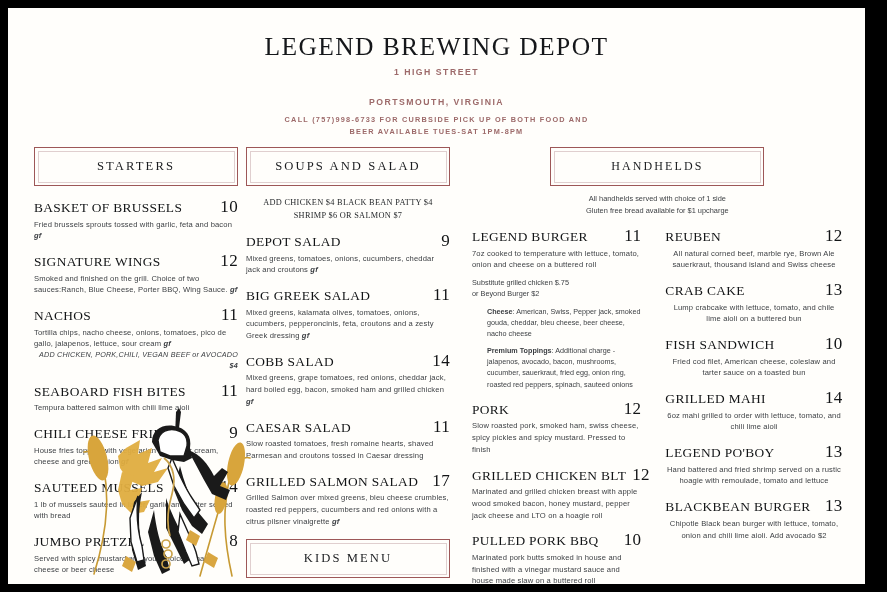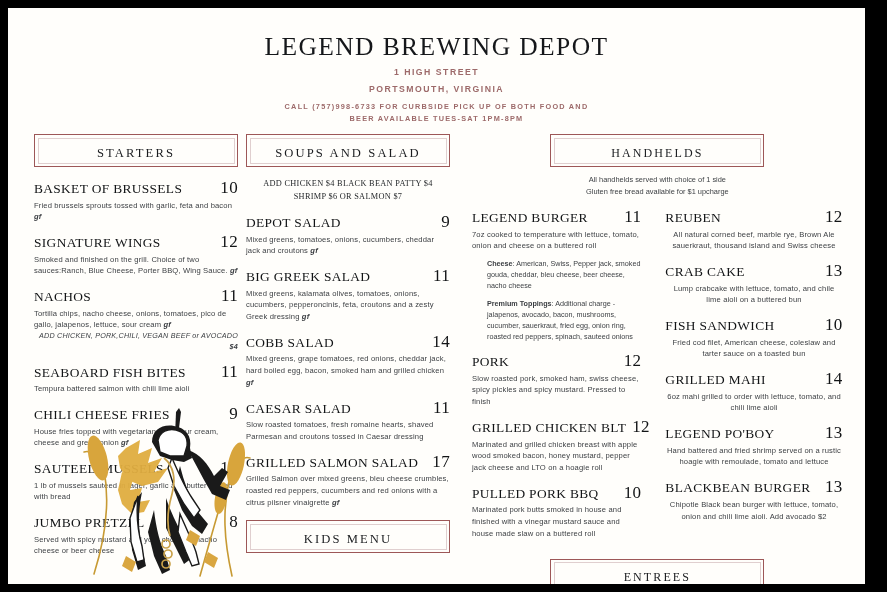--- a/index.html
+++ b/index.html
@@ -45,21 +45,21 @@
 
   
   .banner {
     border: 1.6px solid #9d5757;
     padding: 2.5px;
     margin-bottom: 11px;
   }
   .banner-inner {
     border: 0.8px solid #e0cfcf;
     text-align: center;
-    padding: 4px 2px 2px;
+    padding: 4px 2px 8px;
   }
   .banner-inner span {
     font-family: "Liberation Serif", serif;
     font-size: 12.6px;
     letter-spacing: 2.1px;
     color: #1b1d20;
   }
   .banner.wide .banner-inner span { font-size: 12px; }
 
   
@@ -148,21 +148,21 @@
   }
 </style>
 </head>
 <body>
 
 <div id="page">
 
   <div class="masthead">
     <div class="brand">LEGEND BREWING DEPOT</div>
     <div class="addr-line">1 HIGH STREET</div>
-    <div class="addr-line" style="margin-top:5px">PORTSMOUTH, VIRGINIA</div>
+    <div class="addr-line" style="margin-top:18px">PORTSMOUTH, VIRGINIA</div>
     <div class="addr-line small">CALL (757)998-6733 FOR CURBSIDE PICK UP OF BOTH FOOD AND</div>
     <div class="addr-line small" style="margin-top:1px">BEER AVAILABLE TUES-SAT 1PM-8PM</div>
   </div>
 
   <div class="cols">
 
     <div class="col-left">
       <div class="banner">
         <div class="banner-inner">
           <span>STARTERS</span>
@@ -305,20 +305,21 @@
 
       <div class="grid2">
         <div id="handhelds-left">
             <div class="item">
               <div class="item-head">
                 <span class="item-name">LEGEND BURGER</span>
                 <span class="dot-fill"></span>
                 <span class="item-price">11</span>
               </div>
               <div class="item-desc">7oz cooked to temperature with lettuce, tomato, onion and cheese on a buttered roll</div>
+              <div class="sub-note">Substitute grilled chicken $.75<br>or Beyond Burger $2</div>
               <div class="indent-block"><b>Cheese</b>: American, Swiss, Pepper jack, smoked gouda, cheddar, bleu cheese, beer cheese, nacho cheese</div>
               <div class="indent-block"><b>Premium Toppings</b>: Additional charge - jalapenos, avocado, bacon, mushrooms, cucumber, sauerkraut, fried egg, onion ring, roasted red peppers, spinach, sauteed onions</div>
             </div>
             <div class="item">
               <div class="item-head">
                 <span class="item-name">PORK</span>
                 <span class="dot-fill"></span>
                 <span class="item-price">12</span>
               </div>
               <div class="item-desc">Slow roasted pork, smoked ham, swiss cheese, spicy pickles and spicy mustard. Pressed to finish</div>

